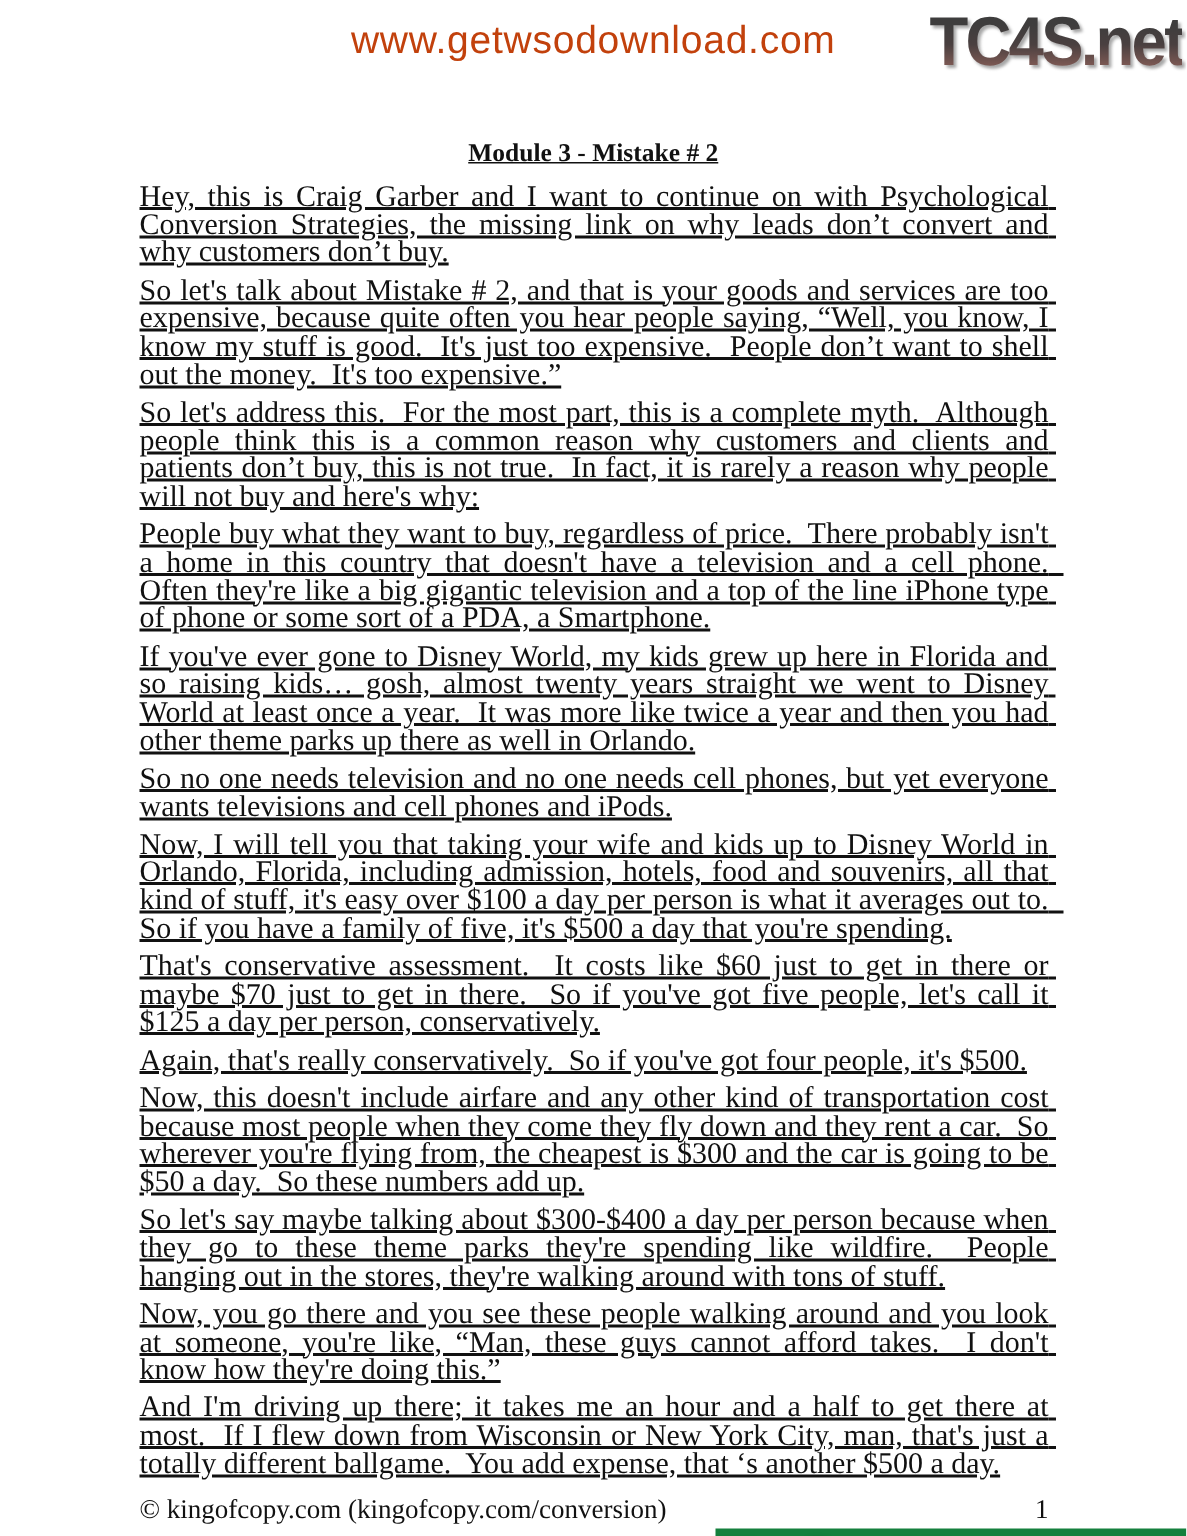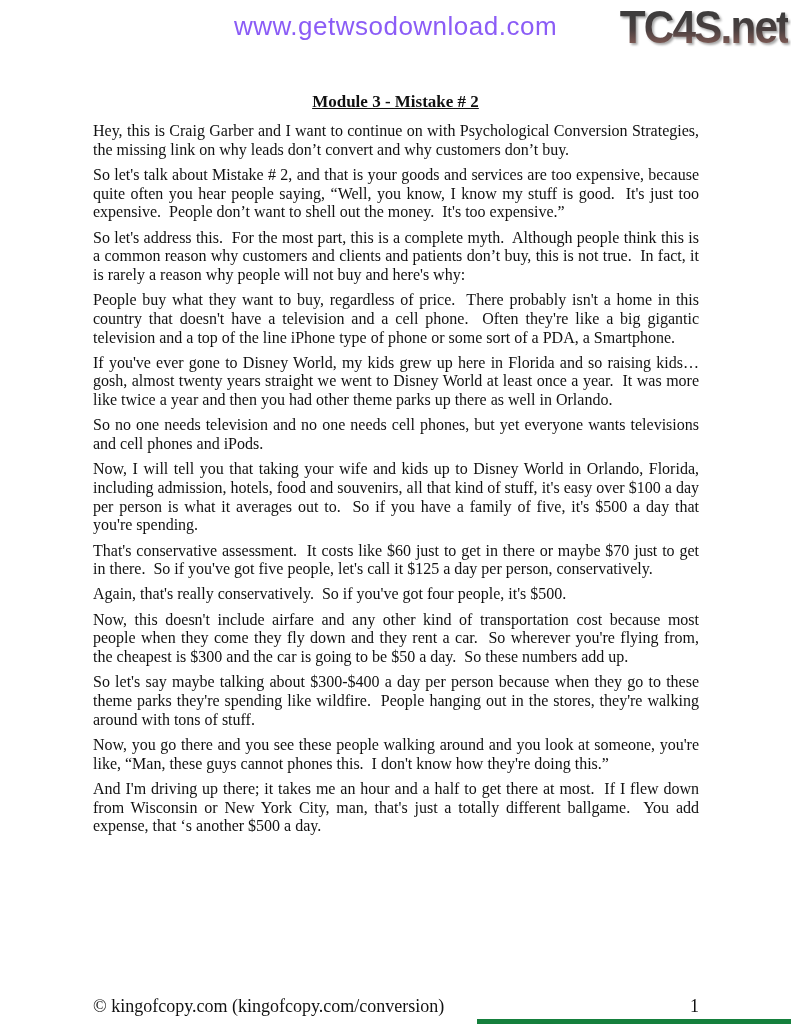--- a/index.html
+++ b/index.html
@@ -13,21 +13,21 @@
     color: #111;
   }
 
   
   .header-url {
     position: absolute;
     top: 11px; left: 0; width: 791px;
     text-align: center;
     font-family: "Liberation Sans", sans-serif;
     font-size: 26px;
-    color: #8b5cf6;
+    color: #c2410c;
     letter-spacing: 0.5px;
   }
   .logo-tc4s {
     position: absolute;
     top: 0px; right: 3px;
     font-family: "Liberation Sans", sans-serif;
     font-weight: bold;
     font-size: 46px;
     letter-spacing: -2px;
     transform: scaleX(0.92);
@@ -46,23 +46,24 @@
     text-align: center;
     font-size: 17px;
     font-weight: bold;
     text-decoration: underline;
   }
 
   
   .content {
     position: absolute;
     top: 122px; left: 93px; width: 606px;
-    font-size: 16px;
+    font-size: 20px;
     line-height: 18.7px;
     text-align: justify;
+    text-decoration: underline;
   }
   .content p {
     margin: 0 0 6.5px 0;
     white-space: pre-wrap;
   }
 
   
   .watermark {
     position: absolute;
     top: 484px; left: 246px;
@@ -149,21 +150,21 @@
     <p>So let's talk about Mistake # 2, and that is your goods and services are too expensive, because quite often you hear people saying, “Well, you know, I know my stuff is good.  It's just too expensive.  People don’t want to shell out the money.  It's too expensive.”</p>
     <p>So let's address this.  For the most part, this is a complete myth.  Although people think this is a common reason why customers and clients and patients don’t buy, this is not true.  In fact, it is rarely a reason why people will not buy and here's why:</p>
     <p>People buy what they want to buy, regardless of price.  There probably isn't a home in this country that doesn't have a television and a cell phone.  Often they're like a big gigantic television and a top of the line iPhone type of phone or some sort of a PDA, a Smartphone.</p>
     <p>If you've ever gone to Disney World, my kids grew up here in Florida and so raising kids… gosh, almost twenty years straight we went to Disney World at least once a year.  It was more like twice a year and then you had other theme parks up there as well in Orlando.</p>
     <p>So no one needs television and no one needs cell phones, but yet everyone wants televisions and cell phones and iPods.</p>
     <p>Now, I will tell you that taking your wife and kids up to Disney World in Orlando, Florida, including admission, hotels, food and souvenirs, all that kind of stuff, it's easy over $100 a day per person is what it averages out to.  So if you have a family of five, it's $500 a day that you're spending.</p>
     <p>That's conservative assessment.  It costs like $60 just to get in there or maybe $70 just to get in there.  So if you've got five people, let's call it $125 a day per person, conservatively.</p>
     <p>Again, that's really conservatively.  So if you've got four people, it's $500.</p>
     <p>Now, this doesn't include airfare and any other kind of transportation cost because most people when they come they fly down and they rent a car.  So wherever you're flying from, the cheapest is $300 and the car is going to be $50 a day.  So these numbers add up.</p>
     <p>So let's say maybe talking about $300-$400 a day per person because when they go to these theme parks they're spending like wildfire.  People hanging out in the stores, they're walking around with tons of stuff.</p>
-    <p>Now, you go there and you see these people walking around and you look at someone, you're like, “Man, these guys cannot phones this.  I don't know how they're doing this.”</p>
+    <p>Now, you go there and you see these people walking around and you look at someone, you're like, “Man, these guys cannot afford takes.  I don't know how they're doing this.”</p>
     <p>And I'm driving up there; it takes me an hour and a half to get there at most.  If I flew down from Wisconsin or New York City, man, that's just a totally different ballgame.  You add expense, that ‘s another $500 a day.</p>
   </div>
 
 
   <div class="footer-line">
     <span>© kingofcopy.com (kingofcopy.com/conversion)</span>
     <span>1</span>
   </div>
 
   <div class="bottom-banner">

